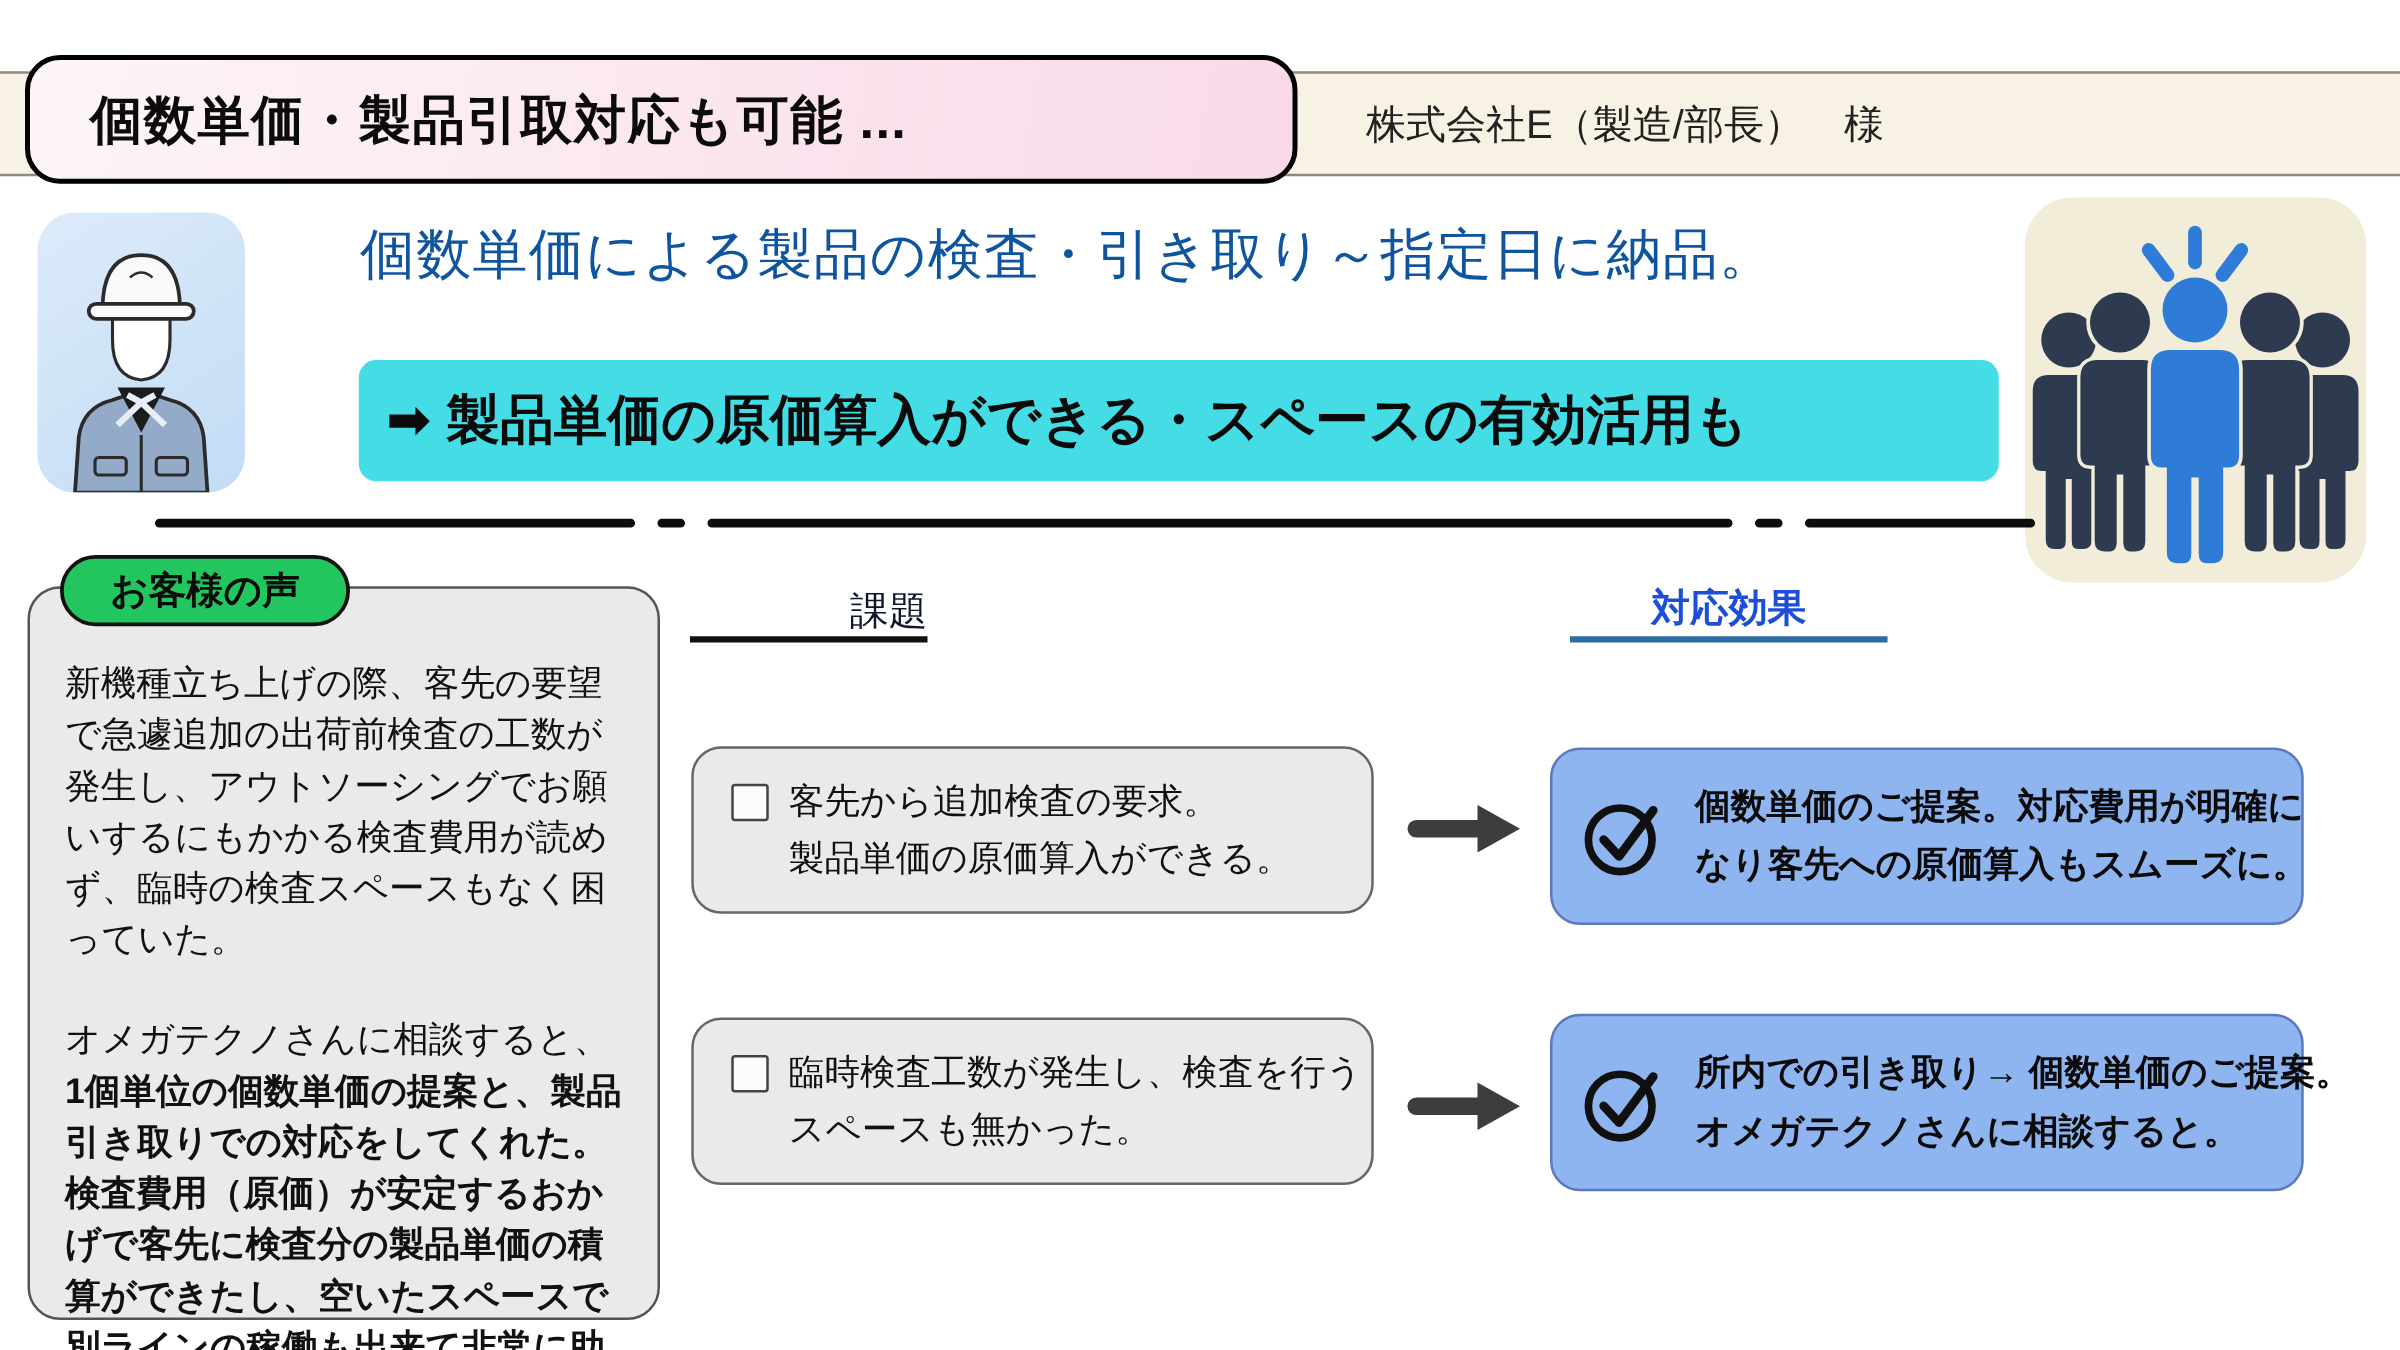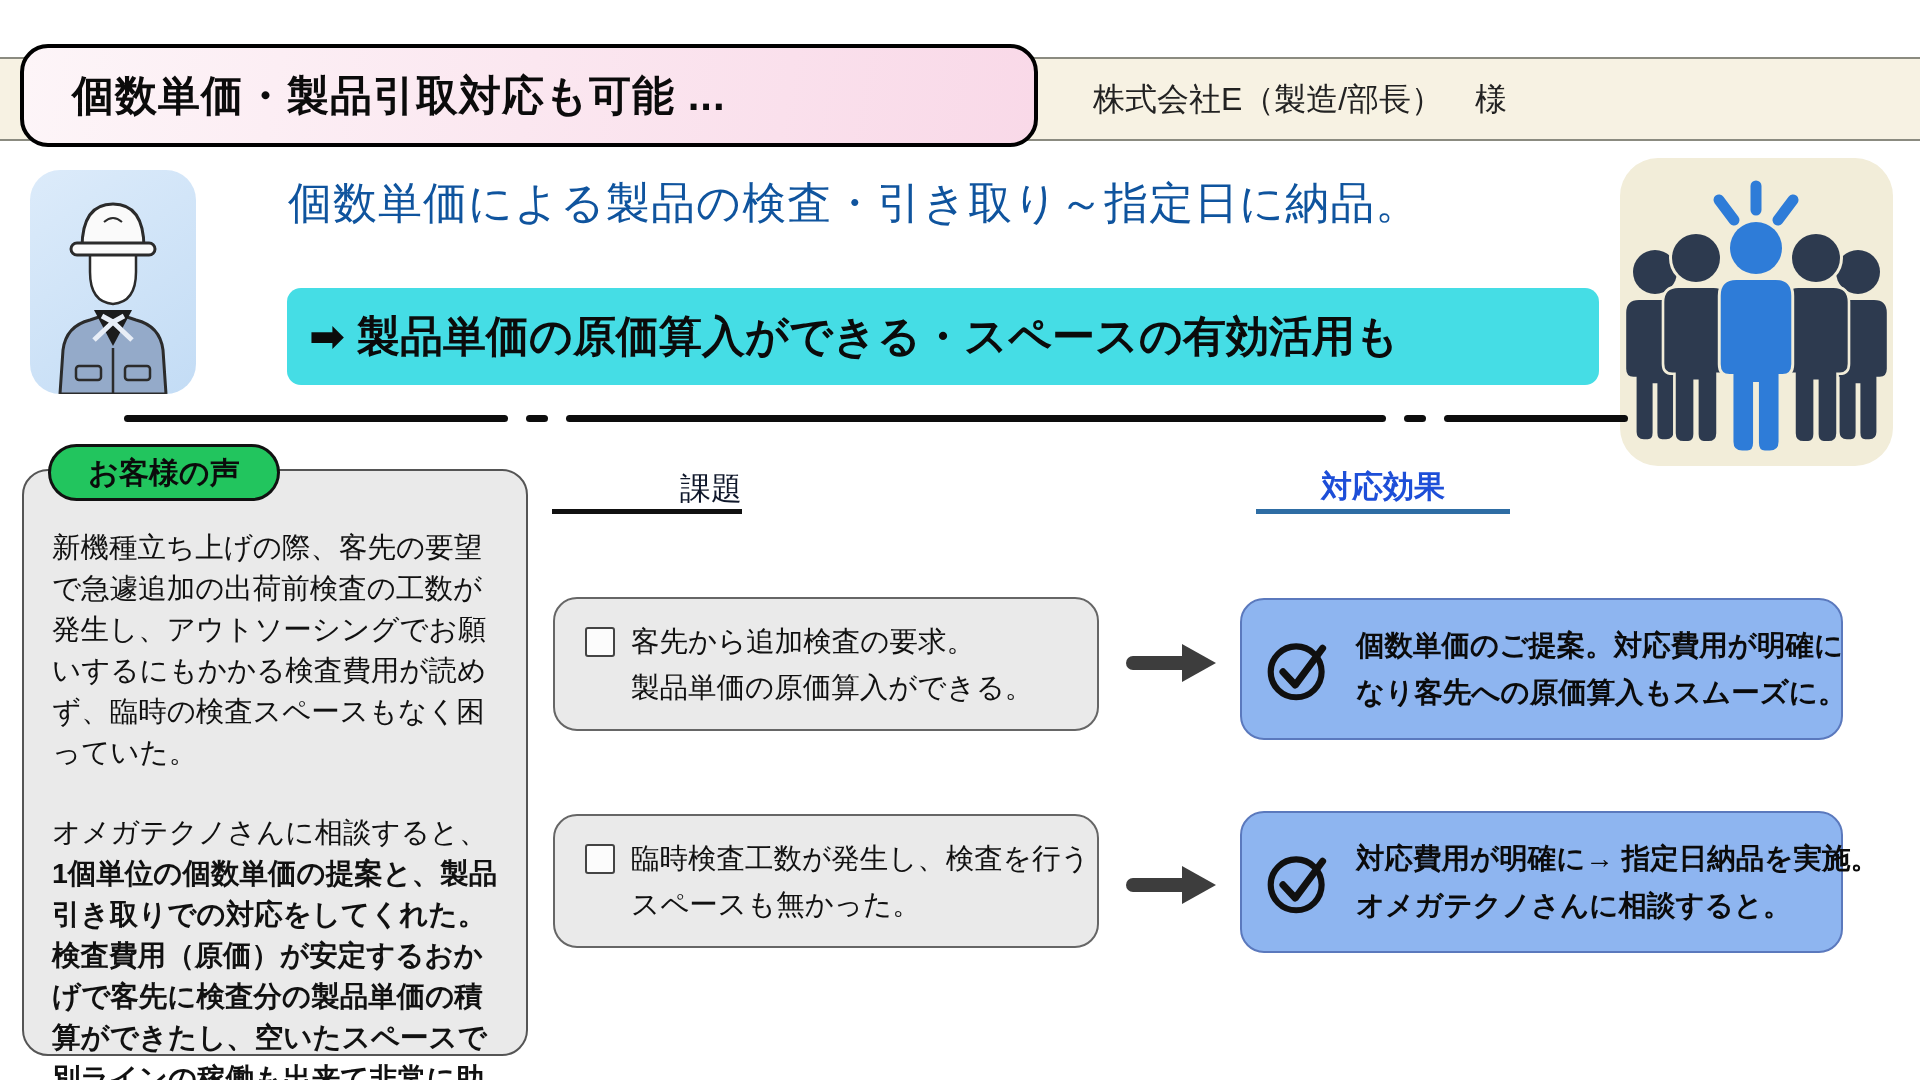--- a/index.html
+++ b/index.html
@@ -188,18 +188,18 @@
       <span>なり客先への原価算入もスムーズに。</span>
     </div>
   </div>
 
   <div class="effect-box effect-2">
     <svg class="effect-icon" viewBox="0 0 70 70">
       <circle cx="32" cy="38" r="27" fill="none" stroke="#101010" stroke-width="6.5"></circle>
       <path d="M18,38 L31,52 L60,13" fill="none" stroke="#101010" stroke-width="7.5" stroke-linecap="round" stroke-linejoin="round"></path>
     </svg>
     <div class="effect-text">
-      <span>対応費用が明確に→ 指定日納品を実施。</span>
+      <span>所内での引き取り→ 個数単価のご提案。</span>
       <span>オメガテクノさんに相談すると。</span>
     </div>
   </div>
 
 </div>
 
 </body></html>

